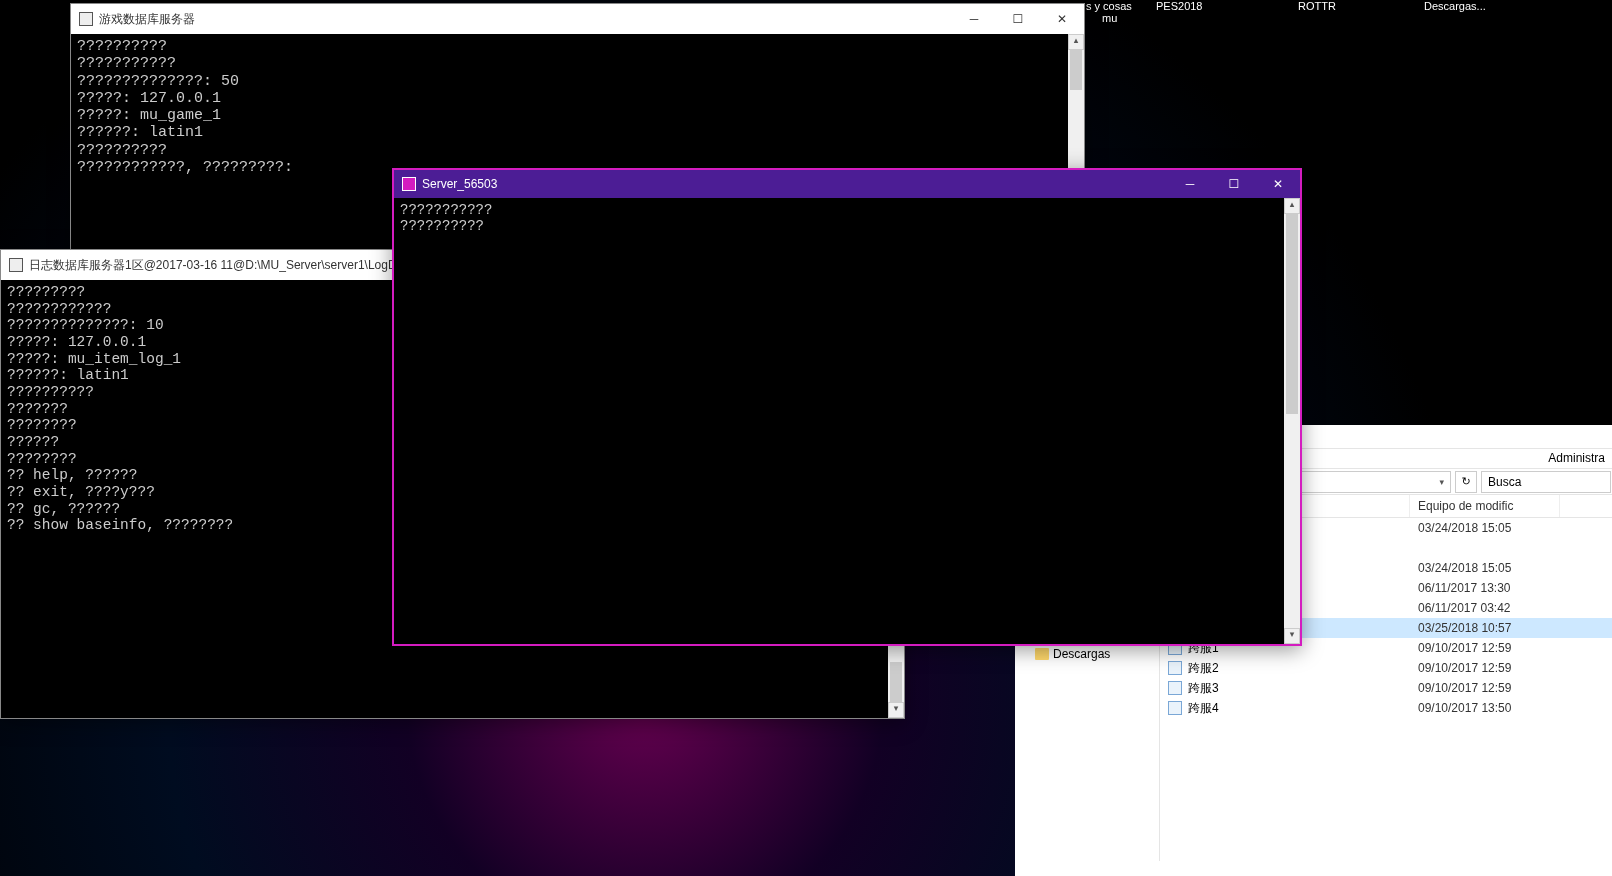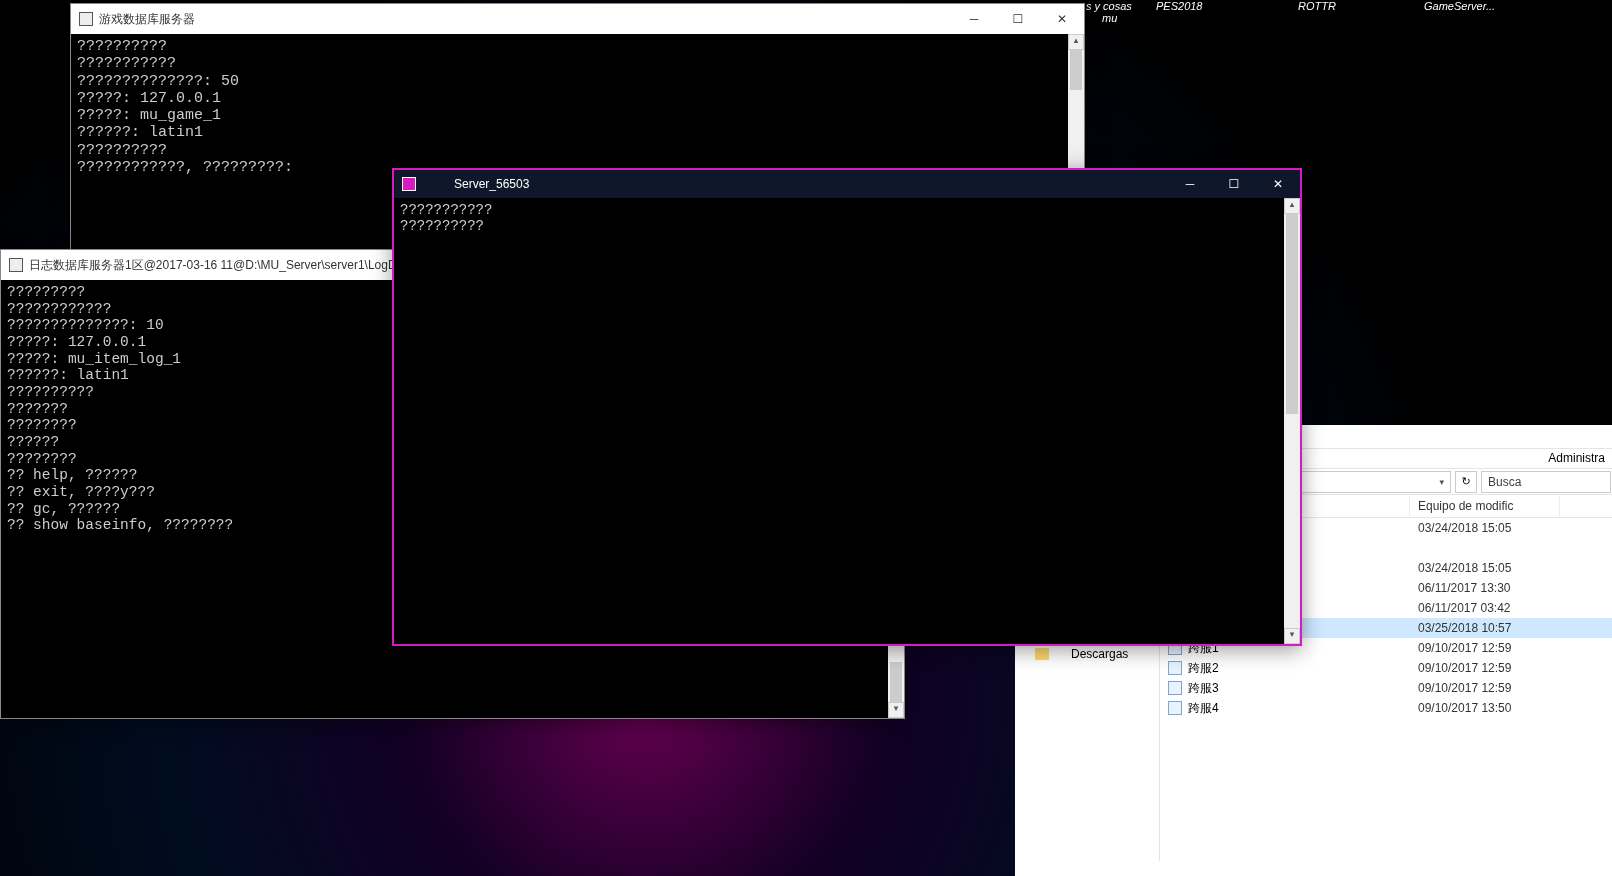--- a/index.html
+++ b/index.html
@@ -59,21 +59,21 @@
 
   
   #win1 { left: 70px; top: 3px; width: 1015px; height: 258px; }
 
   
   #win2 { left: 0px; top: 249px; width: 905px; height: 470px; }
   #win2 .console-body { font-size: 14.5px; }
 
   
   #win3 { left: 392px; top: 168px; width: 910px; height: 478px; border: 2px solid #d41cc0; }
-  #win3 .titlebar { background: #0f172a; color: #fff; height: 28px; gap: 32px; }
+  #win3 .titlebar { background: #4c1d95; color: #fff; height: 28px; }
   #win3 .titlebar .ctrl { color: #fff; }
   #win3 .titlebar .icon { border-color: #fff; background:#d41cc0; }
   #win3 .console-body { font-size: 14px; }
 
   
   #explorer {
     position: absolute;
     left: 1015px; top: 425px;
     width: 600px; height: 460px;
     background: #fff;
@@ -89,52 +89,52 @@
   #explorer .tabs .tab.hl { background: #fdecf9; color:#333; }
   #explorer .tabs .tab.hl2 { background: #e6d8f5; }
   #explorer .subbar { height: 20px; padding: 2px 10px; border-bottom:1px solid #e5e5e5; display:flex; }
   #explorer .subbar .s { flex:1; }
   #explorer .addr {
     height: 26px; display:flex; align-items:center; gap:4px; padding: 0 4px;
     border-bottom: 1px solid #e5e5e5;
   }
   #explorer .addr .crumb { flex:1; border:1px solid #ccc; height:22px; display:flex; align-items:center; padding:0 6px; font-size:12px;}
   #explorer .addr .rbtn { width:22px; height:22px; border:1px solid #ccc; display:flex; align-items:center; justify-content:center; font-size:11px;}
-  #explorer .addr .search { width:130px; height:22px; border:1px solid #ccc; padding:0 6px; color:#404040; font-size:12px; display:flex; align-items:center;}
+  #explorer .addr .search { width:130px; height:22px; border:1px solid #ccc; padding:0 6px; color:#000000; font-size:12px; display:flex; align-items:center;}
   #explorer .body { display:flex; height: calc(100% - 94px); }
   #explorer .nav {
     width: 145px; border-right: 1px solid #e5e5e5;
     padding: 4px 0; overflow:hidden;
   }
-  #explorer .nav .item { display:flex; align-items:center; gap:22px; padding: 2px 4px 2px 20px; white-space:nowrap;}
+  #explorer .nav .item { display:flex; align-items:center; gap:4px; padding: 2px 4px 2px 20px; white-space:nowrap;}
   #explorer .nav .item.indent { padding-left: 36px; }
   #explorer .nav .fico { width:14px; height:12px; background:#ffd86b; border-radius:1px; }
   #explorer .nav .fico.drive { background:#9db7d0; }
   #explorer .nav .fico.cloud { background:#0a84d6; border-radius:50%; }
   #explorer .nav .fico.pc { background:#7a7a7a; }
   #explorer .list { flex:1; }
   #explorer .list .hdr { display:flex; border-bottom:1px solid #e5e5e5; font-size:12px; color:#333; }
   #explorer .list .hdr .c { padding:4px 8px; border-right:1px solid #eee; }
   #explorer .list .row { display:flex; align-items:center; height:20px; }
   #explorer .list .row.sel { background:#cde8ff; }
   #explorer .list .row .c { padding:1px 8px; white-space:nowrap; overflow:hidden; }
   #explorer .list .c.name { width: 250px; display:flex; align-items:center; gap:6px;}
   #explorer .list .c.date { width: 150px; color:#333;}
   #explorer .list .fico { width:14px; height:14px; border:1px solid #7aa7d6; background:#eaf3fb; }
 
-  .desk-label { position:absolute; font-size:11px; color:#fff; text-align:center; text-shadow:0 0 3px #000;font-style:italic;}
+  .desk-label { position:absolute; font-size:11px; color:#fff; text-align:center; text-shadow:0 0 3px #000;}
 </style>
 </head>
 <body>
 
 <div class="desk-label" style="left:1086px; top:0;">s y cosas</div>
 <div class="desk-label" style="left:1102px; top:12px;">mu</div>
 <div class="desk-label" style="left:1156px; top:0;">PES2018</div>
 <div class="desk-label" style="left:1298px; top:0;text-align:right;">ROTTR</div>
-<div class="desk-label" style="left:1424px; top:0;">GameServer...</div>
+<div class="desk-label" style="left:1424px; top:0;">Descargas...</div>
 
 <div id="win1" class="win">
   <div class="titlebar">
     <div class="icon"></div>
     <div class="title">游戏数据库服务器</div>
     <div class="ctrls">
       <div class="ctrl">─</div>
       <div class="ctrl">☐</div>
       <div class="ctrl">✕</div>
     </div>

